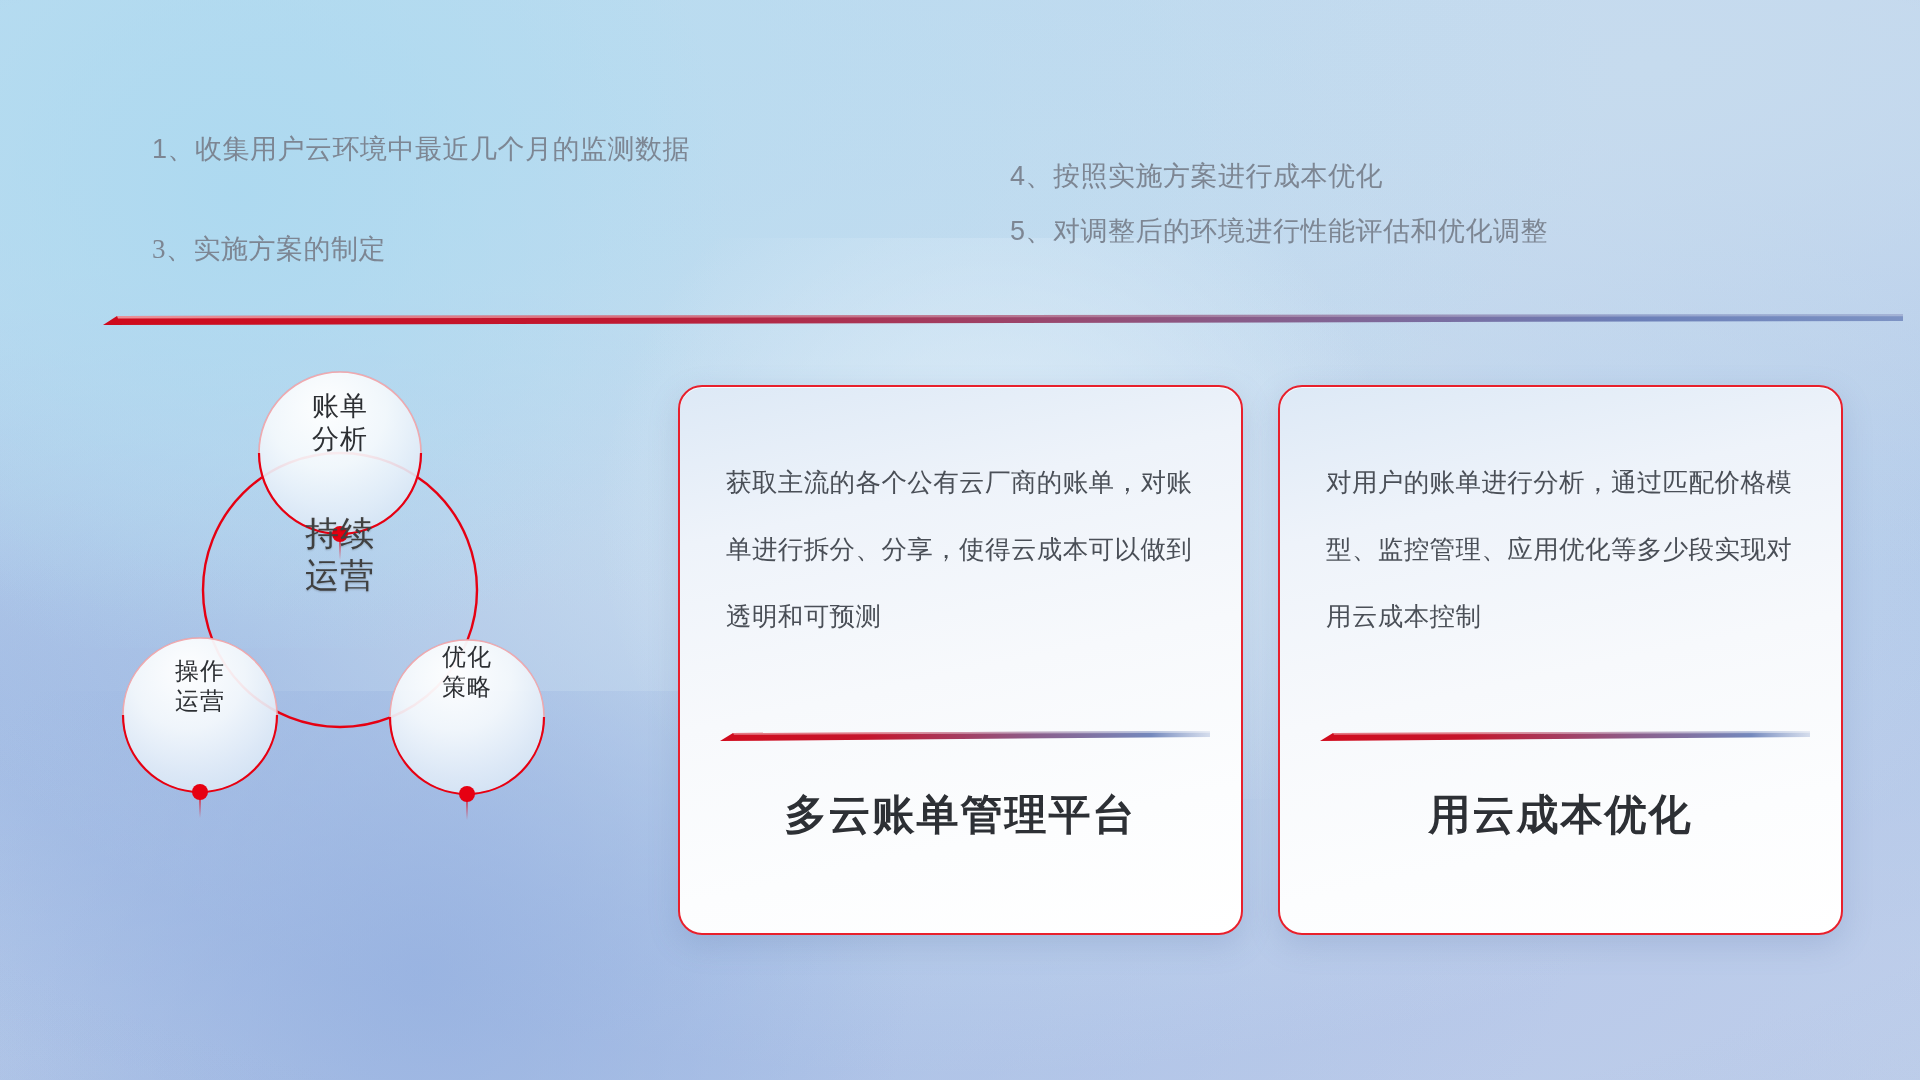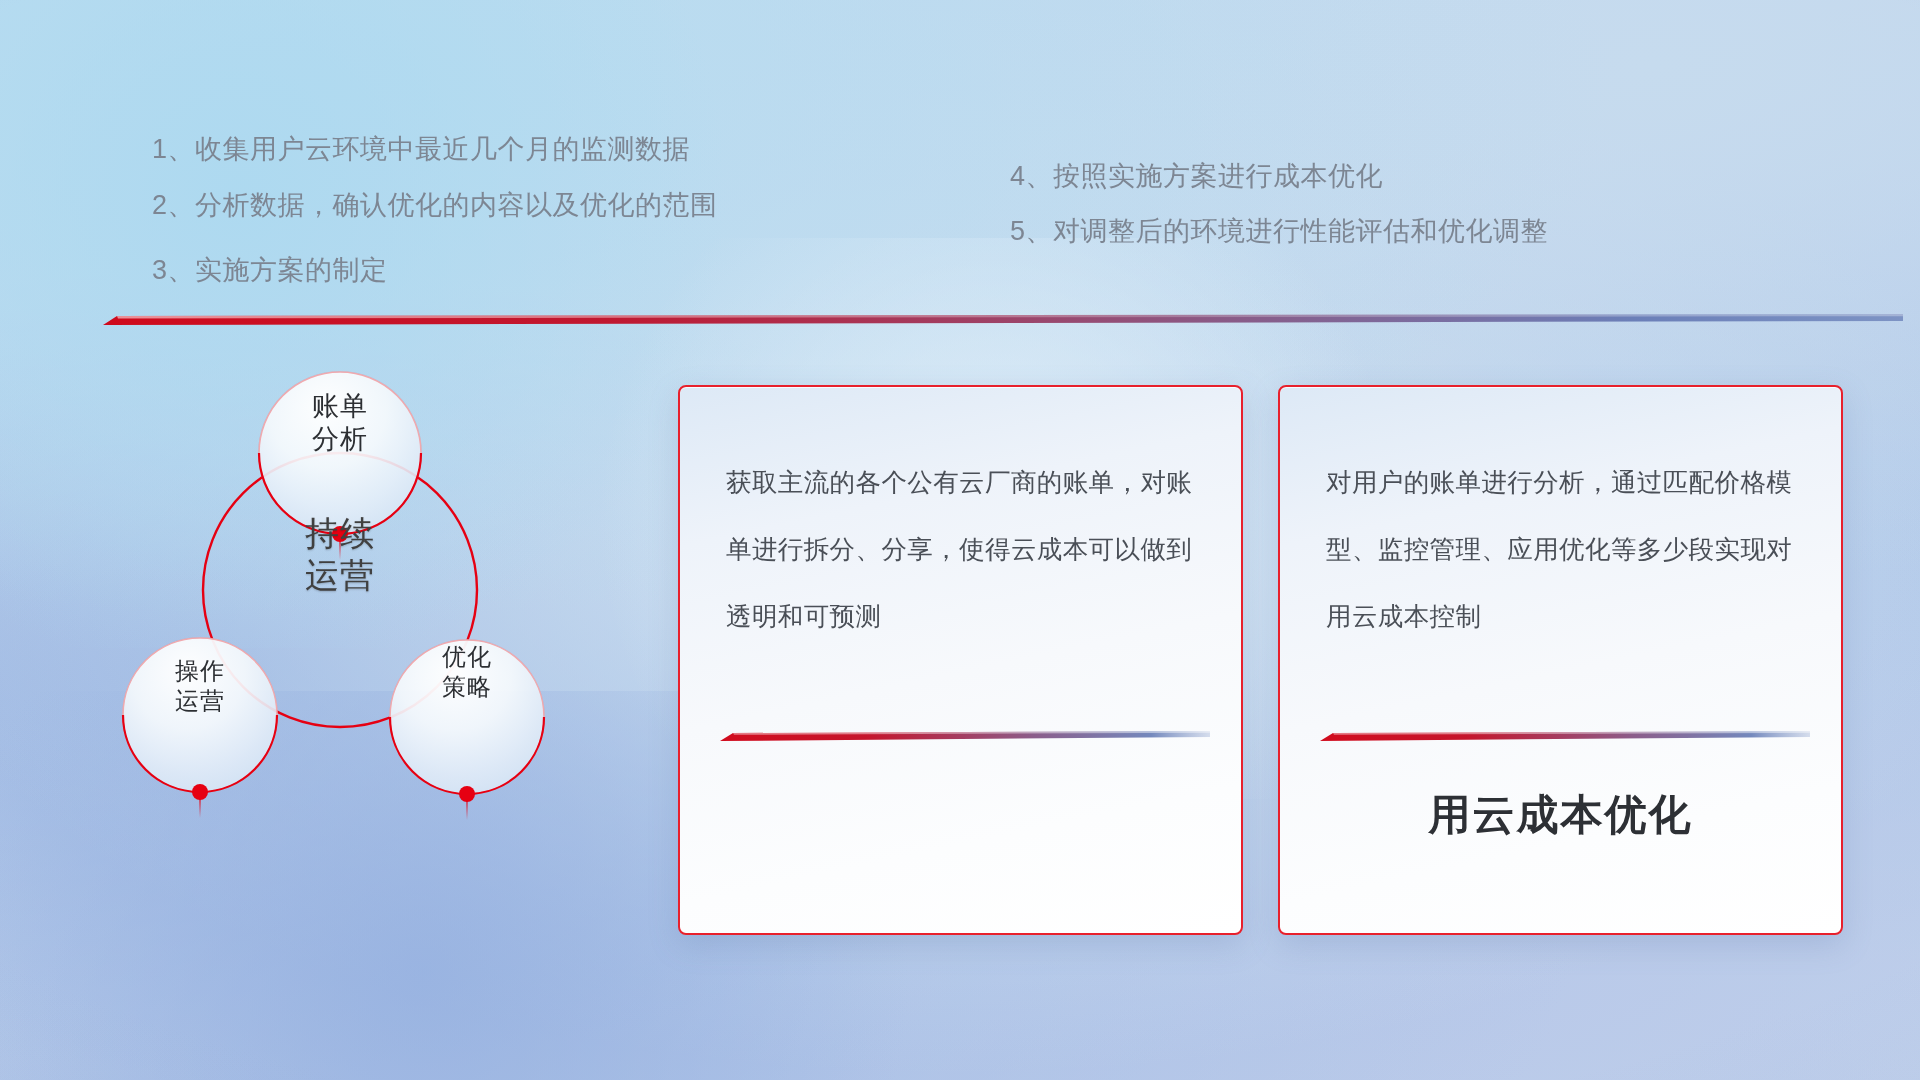--- a/index.html
+++ b/index.html
@@ -44,21 +44,21 @@
   
   #lists { position:absolute; left:0; top:0; width:1920px; height:300px; z-index:3;text-align:center; }
   .bullet {
     position:absolute; white-space:nowrap;
     color:#7d8693; font-size:27px; letter-spacing:.5px;
   }
   .col-a { left:152px; }
   .col-b { left:1010px; }
   .r1 { top:131px; }
   .r2 { top:187px; }
-  .r3 { top:252px; }
+  .r3 { top:231px;font-family:Liberation Serif, serif; }
   .q1 { top:158px; }
   .q2 { top:213px; }
 
   
   #hr-main {
     position:absolute; left:103px; top:314px; width:1800px; height:15px; z-index:3;
   }
   #hr-main svg { display:block; }
 
   
@@ -71,21 +71,21 @@
   #lbl-top   { left:200px; top:60px;  width:140px; font-size:27px; }
   #lbl-left  { left:60px;  top:310px; width:140px; font-size:24px;margin-top:16px; }
   #lbl-right { left:327px; top:312px; width:140px; font-size:24px; }
   #lbl-center{ left:190px; top:182px; width:160px; font-size:34px; color:#404040;
                text-shadow:0 1px 2px rgba(0,0,0,.2); }
 
   
   #cards { position:absolute; left:0; top:0; width:1920px; height:1080px; z-index:5; }
   .card {
     position:absolute; top:385px; width:565px; height:550px;
-    border:2.2px solid #e8202c; border-radius:8px;
+    border:2.2px solid #e8202c; border-radius:24px;
     background:
       linear-gradient(168deg, #dde9f6 0%, #eef3fa 24%, #f7f9fc 52%, #fcfdfe 78%, #ffffff 100%);
     box-shadow:0 10px 30px rgba(90,120,170,.22), inset 0 1px 0 rgba(255,255,255,.8);
     overflow:hidden;
   }
   #card-1 { left:678px; }
   #card-2 { left:1278px; }
   .card-body {
     position:absolute; left:46px; top:62px; right:40px;
     color:#4a4f57; font-size:25.5px; line-height:2.62;
@@ -105,21 +105,20 @@
 <div id="bg">
   <div class="bg-base"></div>
   <div class="bg-glow-left"></div>
   <div class="bg-glow-mid"></div>
   <div class="bg-glow-bot"></div>
   <div class="bg-vign"></div>
 </div>
 
 <div id="lists">
   <div class="bullet col-a r1">1、收集用户云环境中最近几个月的监测数据</div>
-  <div class="bullet col-a r2">2、分析数据，确认优化的内容以及优化的范围</div>
   <div class="bullet col-a r3">3、实施方案的制定</div>
   <div class="bullet col-b q1">4、按照实施方案进行成本优化</div>
   <div class="bullet col-b q2">5、对调整后的环境进行性能评估和优化调整</div>
 </div>
 
 <div id="hr-main">
   <svg width="1800" height="15" viewBox="0 0 1800 15">
     <defs>
       <linearGradient id="gradMain" x1="0" y1="0" x2="1" y2="0">
         <stop offset="0" stop-color="#cf0a1c"></stop>
@@ -215,20 +214,21 @@
             <stop offset="0.30" stop-color="#c5152c"></stop>
             <stop offset="0.64" stop-color="#8b5d8a"></stop>
             <stop offset="0.88" stop-color="#7489bd"></stop>
             <stop offset="1" stop-color="#8fa3cd" stop-opacity=".35"></stop>
           </linearGradient>
         </defs>
         <path d="M0,10 L13,2 L490,0 L490,6 Z" fill="url(#gradCard1)"></path>
         <path d="M13,2 L490,0 L490,1.8 L14,3.8 Z" fill="#ffffff" opacity=".45"></path>
       </svg>
     </div>
+    <div class="card-title">多云账单管理平台</div>
   </div>
 
   <div class="card" id="card-2">
     <div class="card-body">对用户的账单进行分析，通过匹配价格模型、监控管理、应用优化等多少段实现对用云成本控制</div>
     <div class="card-sep">
       <svg width="490" height="13" viewBox="0 0 490 13">
         <defs>
           <linearGradient id="gradCard2" x1="0" y1="0" x2="1" y2="0">
             <stop offset="0" stop-color="#d10c1e"></stop>
             <stop offset="0.30" stop-color="#c5152c"></stop>

